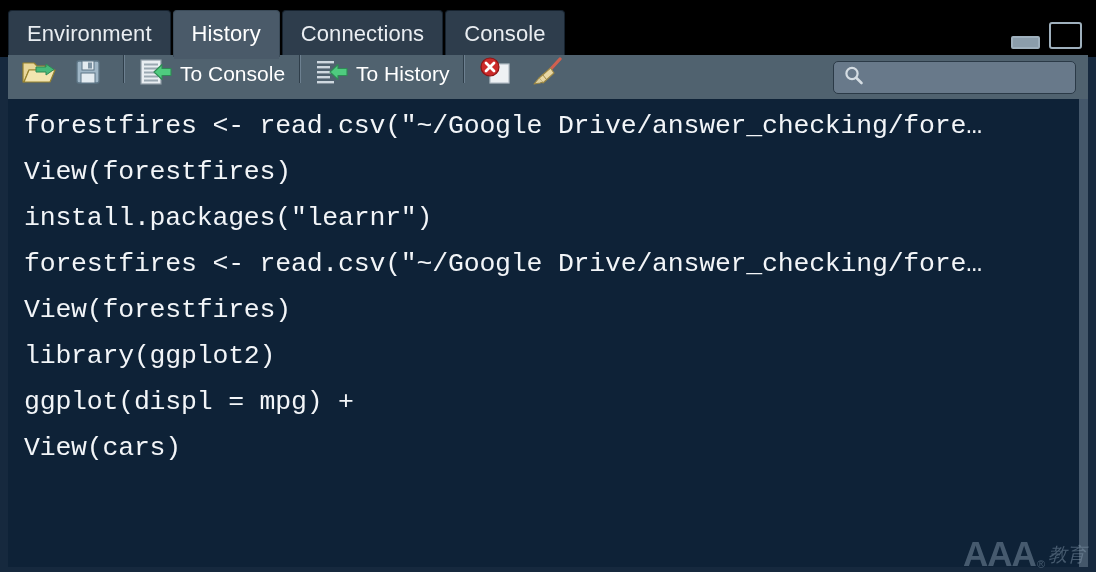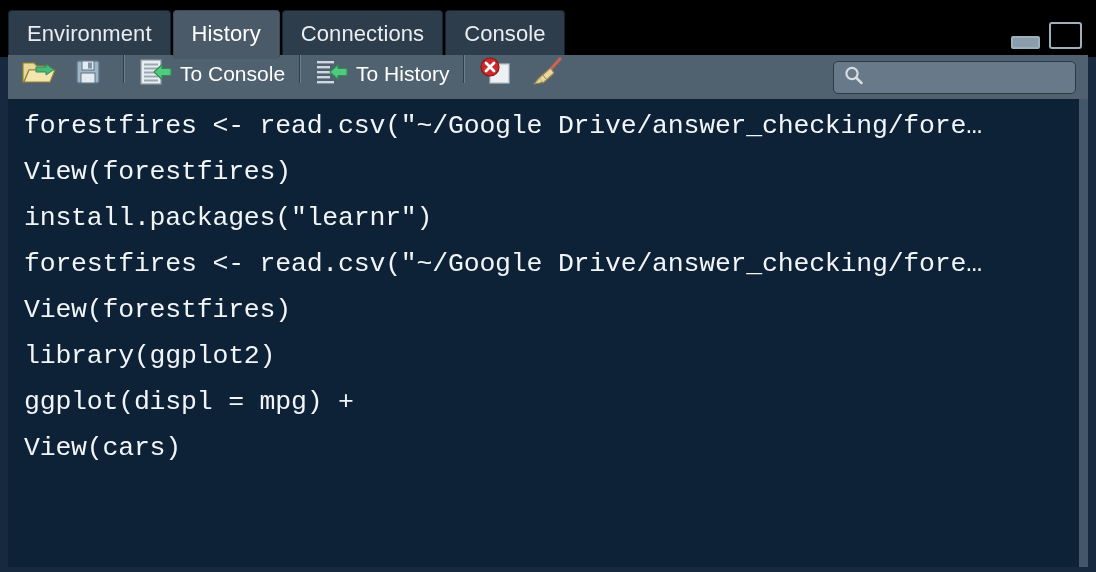--- a/index.html
+++ b/index.html
@@ -367,14 +367,19 @@
       <div class="histline">install.packages("learnr")</div>
       <div class="histline">forestfires &lt;- read.csv("~/Google Drive/answer_checking/fore…</div>
       <div class="histline">View(forestfires)</div>
       <div class="histline">library(ggplot2)</div>
       <div class="histline">ggplot(displ = mpg) +</div>
       <div class="histline">View(cars)</div>
     </div>
     <div class="vscroll"></div>
   </div>
 
+  <div class="watermark">
+    <span class="wm-aaa">AAA</span>
+    <span class="wm-reg">®</span>
+    <span class="wm-cn">教育</span>
+  </div>
 
 </div>
 
 </body></html>

